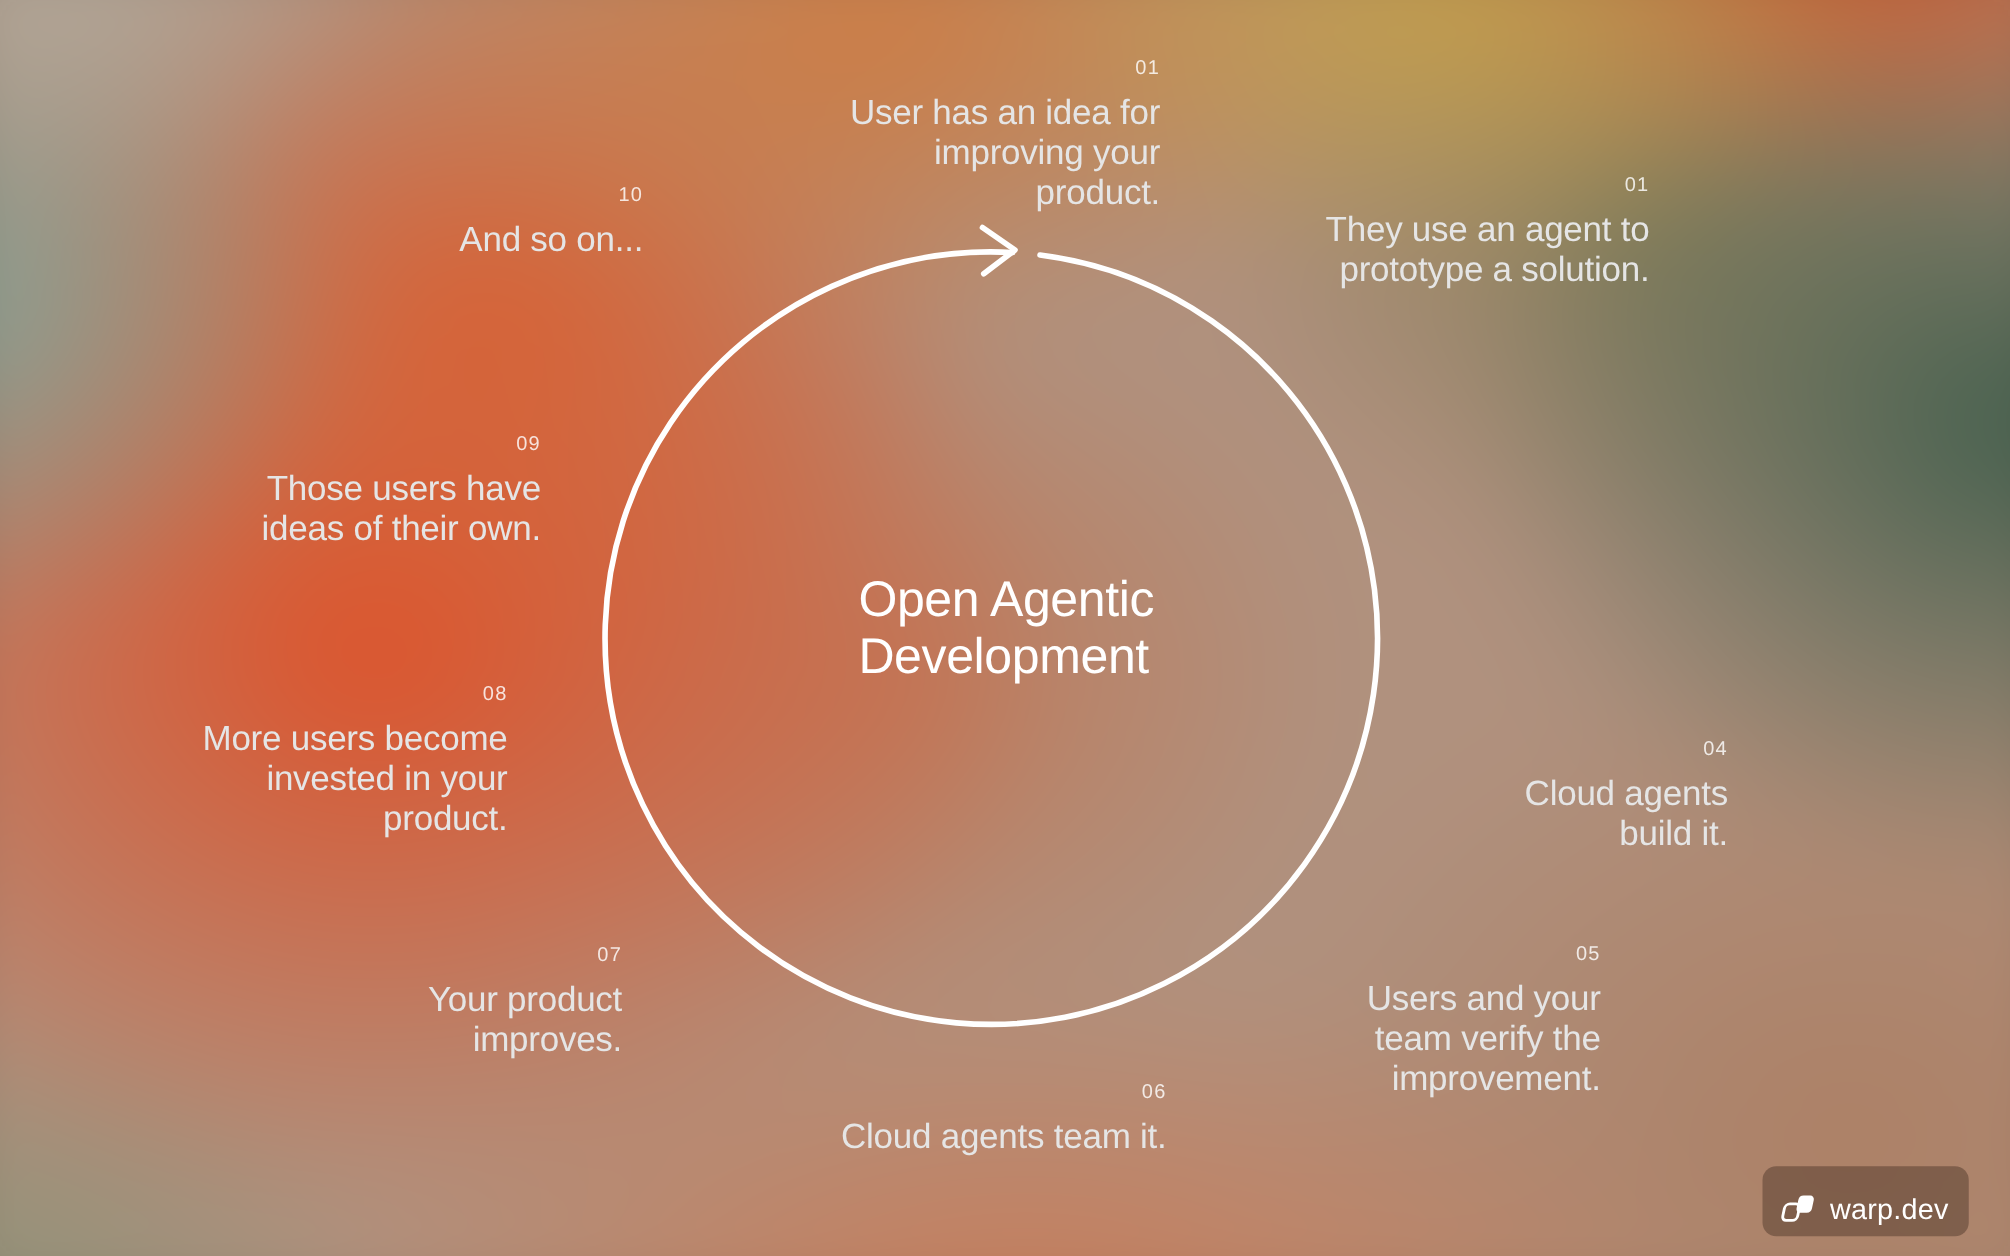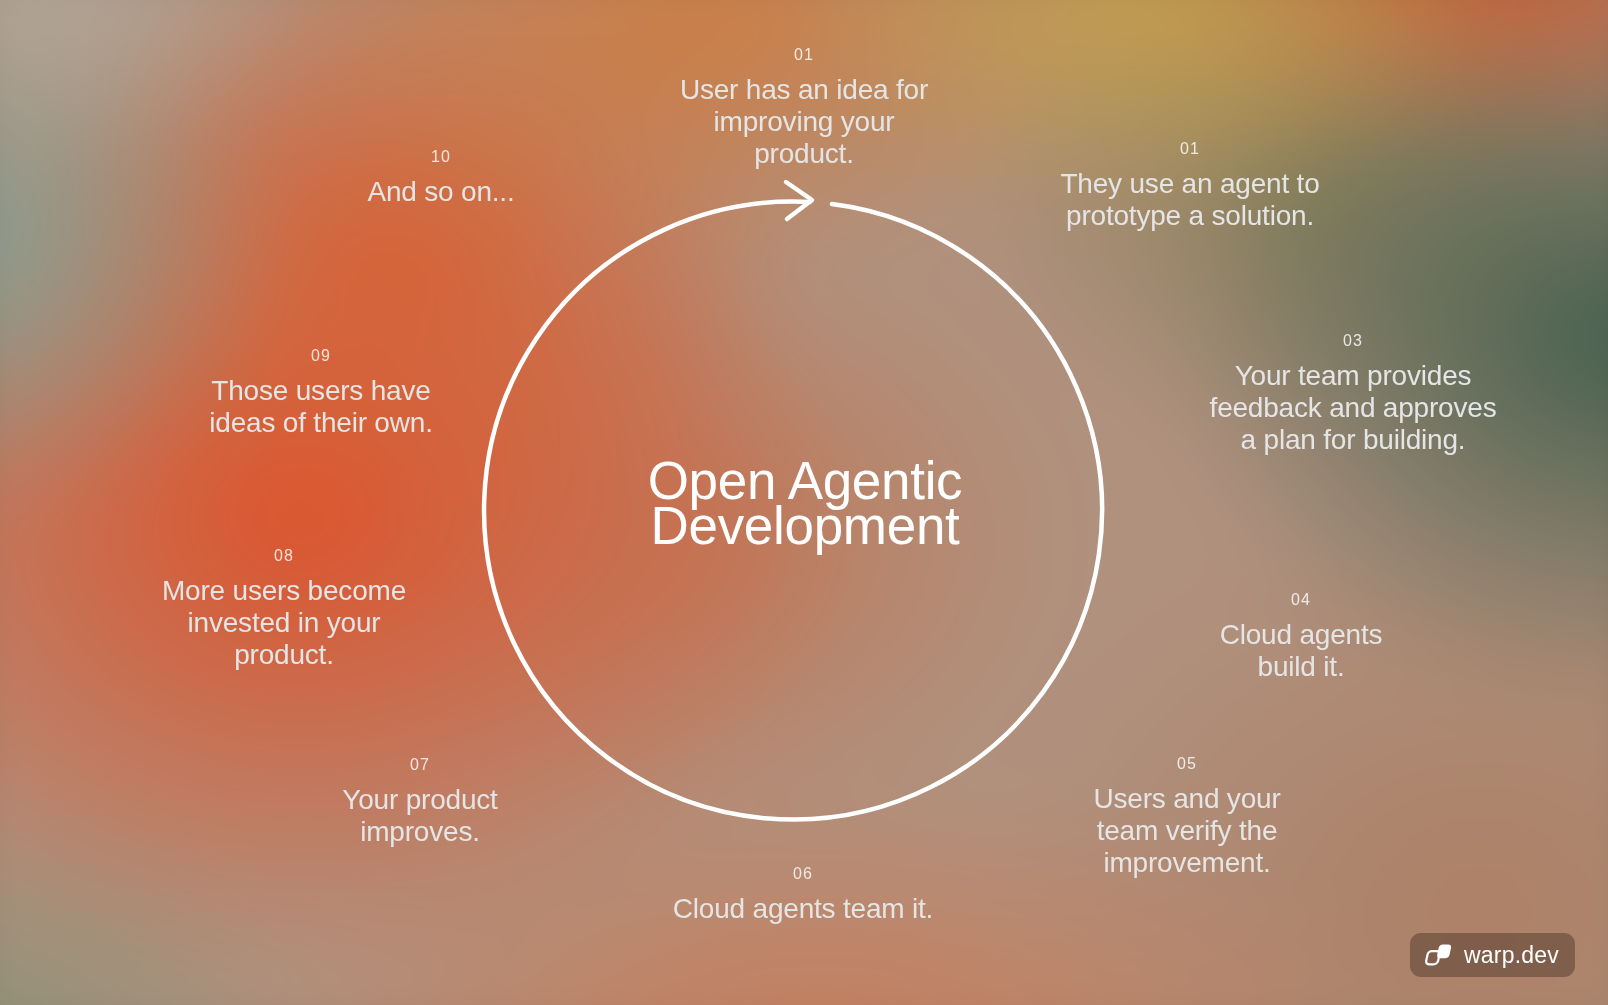--- a/index.html
+++ b/index.html
@@ -31,25 +31,25 @@
       radial-gradient(500px 420px at 800px 620px,  rgba(200,106,66,.55),  rgba(200,106,66,0) 70%),
       #b0917e;
   }
   
   .cycle{position:absolute;left:0;top:0;}
   .cycle path{fill:none;stroke:#fff;stroke-width:4.5;stroke-linecap:round;stroke-linejoin:round;}
   
   .title{
     position:absolute;left:805px;top:458px;
     transform:translateX(-50%);
-    text-align:center;white-space:pre;
-    font-size:53px;line-height:45px;letter-spacing:-0.3px;
+    text-align:left;white-space:pre;
+    font-size:40px;line-height:45px;letter-spacing:-0.3px;
   }
   
-  .step{position:absolute;transform:translateX(-50%);text-align:center;}
+  .step{position:absolute;transform:translateX(-50%);text-align:right;}
   .step-num{
     font-size:16px;line-height:16px;letter-spacing:1px;
     color:rgba(255,255,255,.82);margin-bottom:11px;
   }
   .step-text{
     font-size:28px;line-height:32px;letter-spacing:-0.2px;
     white-space:pre;color:#e5e5e5;
   }
   .s01{left:804px;top:47px}
   .s02{left:1190px;top:141px}
@@ -57,21 +57,21 @@
   .s04{left:1301px;top:592px}
   .s05{left:1187px;top:756px}
   .s06{left:803px;top:866px}
   .s07{left:420px;top:757px}
   .s08{left:284px;top:548px}
   .s09{left:321px;top:348px}
   .s10{left:441px;top:149px}
   
   .badge{
     position:absolute;left:1410px;top:933px;
-    height:44px;padding:0 16px 0 14px;
+    height:44px;padding:12px 16px 0 14px;
     display:flex;align-items:center;gap:10px;
     background:rgba(44,27,18,0.35);
     border-radius:11px;
     cursor:pointer;
   }
   .badge-label{font-size:23px;color:#fff;letter-spacing:0.2px;}
 </style>
 </head>
 <body>
 
@@ -90,26 +90,20 @@
   <div class="step s01">
     <div class="step-num">01</div>
     <div class="step-text">User has an idea for
 improving your
 product.</div>
   </div>
   <div class="step s02">
     <div class="step-num">01</div>
     <div class="step-text">They use an agent to
 prototype a solution.</div>
-  </div>
-  <div class="step s03">
-    <div class="step-num">03</div>
-    <div class="step-text">Your team provides
-feedback and approves
-a plan for building.</div>
   </div>
   <div class="step s04">
     <div class="step-num">04</div>
     <div class="step-text">Cloud agents
 build it.</div>
   </div>
   <div class="step s05">
     <div class="step-num">05</div>
     <div class="step-text">Users and your
 team verify the

